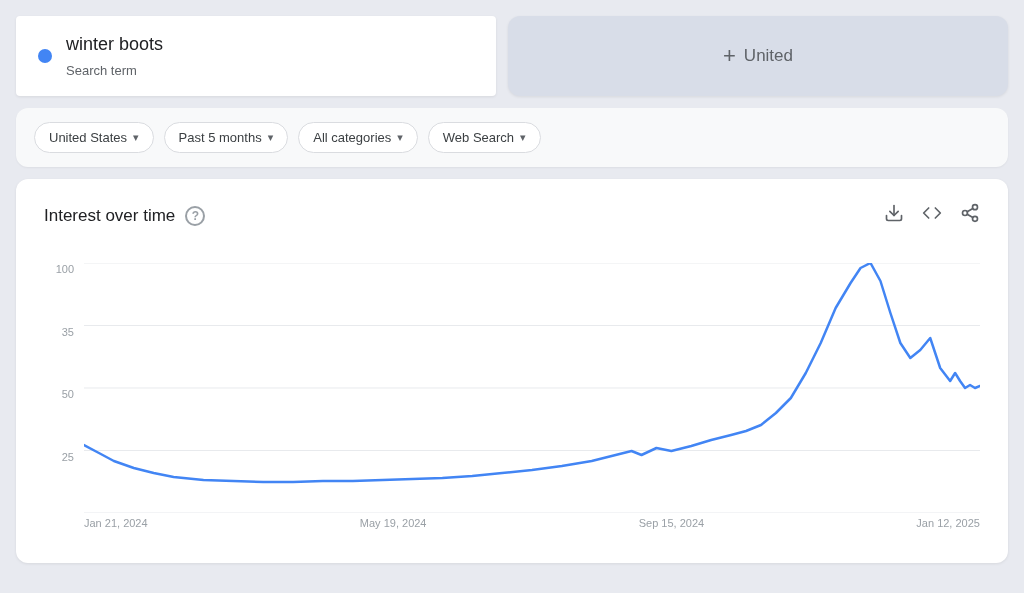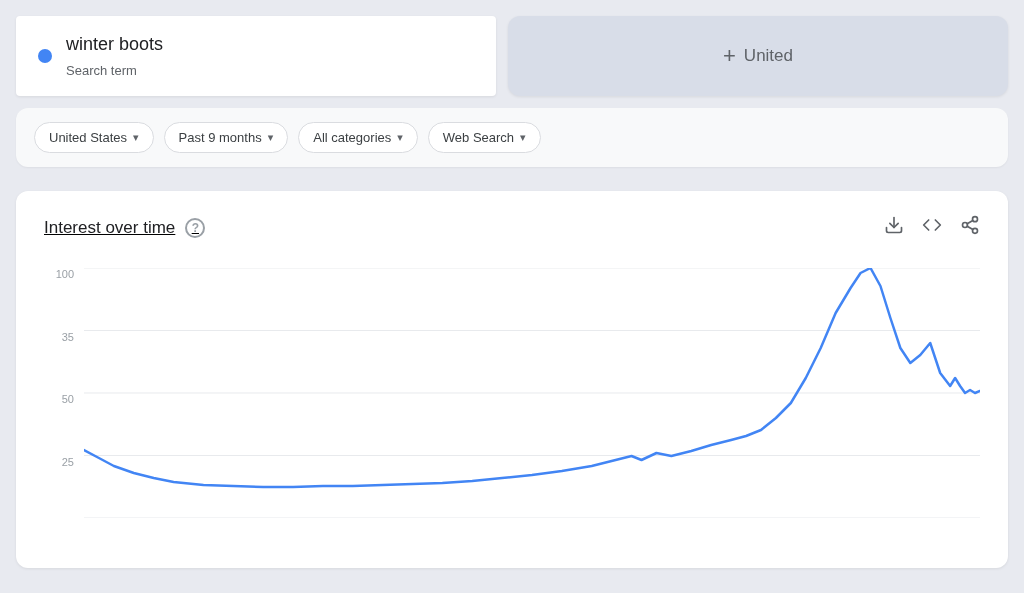--- a/index.html
+++ b/index.html
@@ -77,21 +77,21 @@
       color: #5f6368;
       line-height: 1;
     }
 
     .filters-section {
       background: #f8f9fa;
       border-radius: 12px;
       padding: 14px 18px;
       display: flex;
       gap: 10px;
-      margin-bottom: 24px;
+      margin-bottom: 12px;
       align-items: center;
       box-shadow: 0 1px 2px rgba(0,0,0,0.05);
     }
 
     .filter-btn {
       display: flex;
       align-items: center;
       gap: 6px;
       background: #fff;
       border: 1px solid #dadce0;
@@ -112,22 +112,21 @@
       background: #fff;
       border-radius: 12px;
       padding: 24px 28px 20px 28px;
       box-shadow: 0 1px 3px rgba(0,0,0,0.08);
     }
 
     .chart-header {
       display: flex;
       align-items: center;
       justify-content: space-between;
-      margin-bottom: 28px;
-      text-decoration: underline;
+      margin-bottom: 35px;
     }
 
     .chart-title-row {
       display: flex;
       align-items: center;
       gap: 10px;
     }
 
     .chart-title {
       font-size: 17px;
@@ -245,21 +244,21 @@
     </div>
   </div>
 </div>
 
 <div class="filters-section">
   <button class="filter-btn">
     <span>United States</span>
     <span class="chevron">▾</span>
   </button>
   <button class="filter-btn">
-    <span>Past 9 months</span>
+    <span>Past 5 months</span>
     <span class="chevron">▾</span>
   </button>
   <button class="filter-btn">
     <span>All categories</span>
     <span class="chevron">▾</span>
   </button>
   <button class="filter-btn">
     <span>Web Search</span>
     <span class="chevron">▾</span>
   </button>
@@ -369,14 +368,20 @@
             875,110
             880,118
             885,125
             890,122
             895,125
             900,123
           "></polyline>
       </svg>
     </div>
 
+    <div class="x-axis-labels">
+      <span class="x-label">Jan 21, 2024</span>
+      <span class="x-label">May 19, 2024</span>
+      <span class="x-label">Sep 15, 2024</span>
+      <span class="x-label">Jan 12, 2025</span>
+    </div>
   </div>
 </div>
 
 </body></html>

